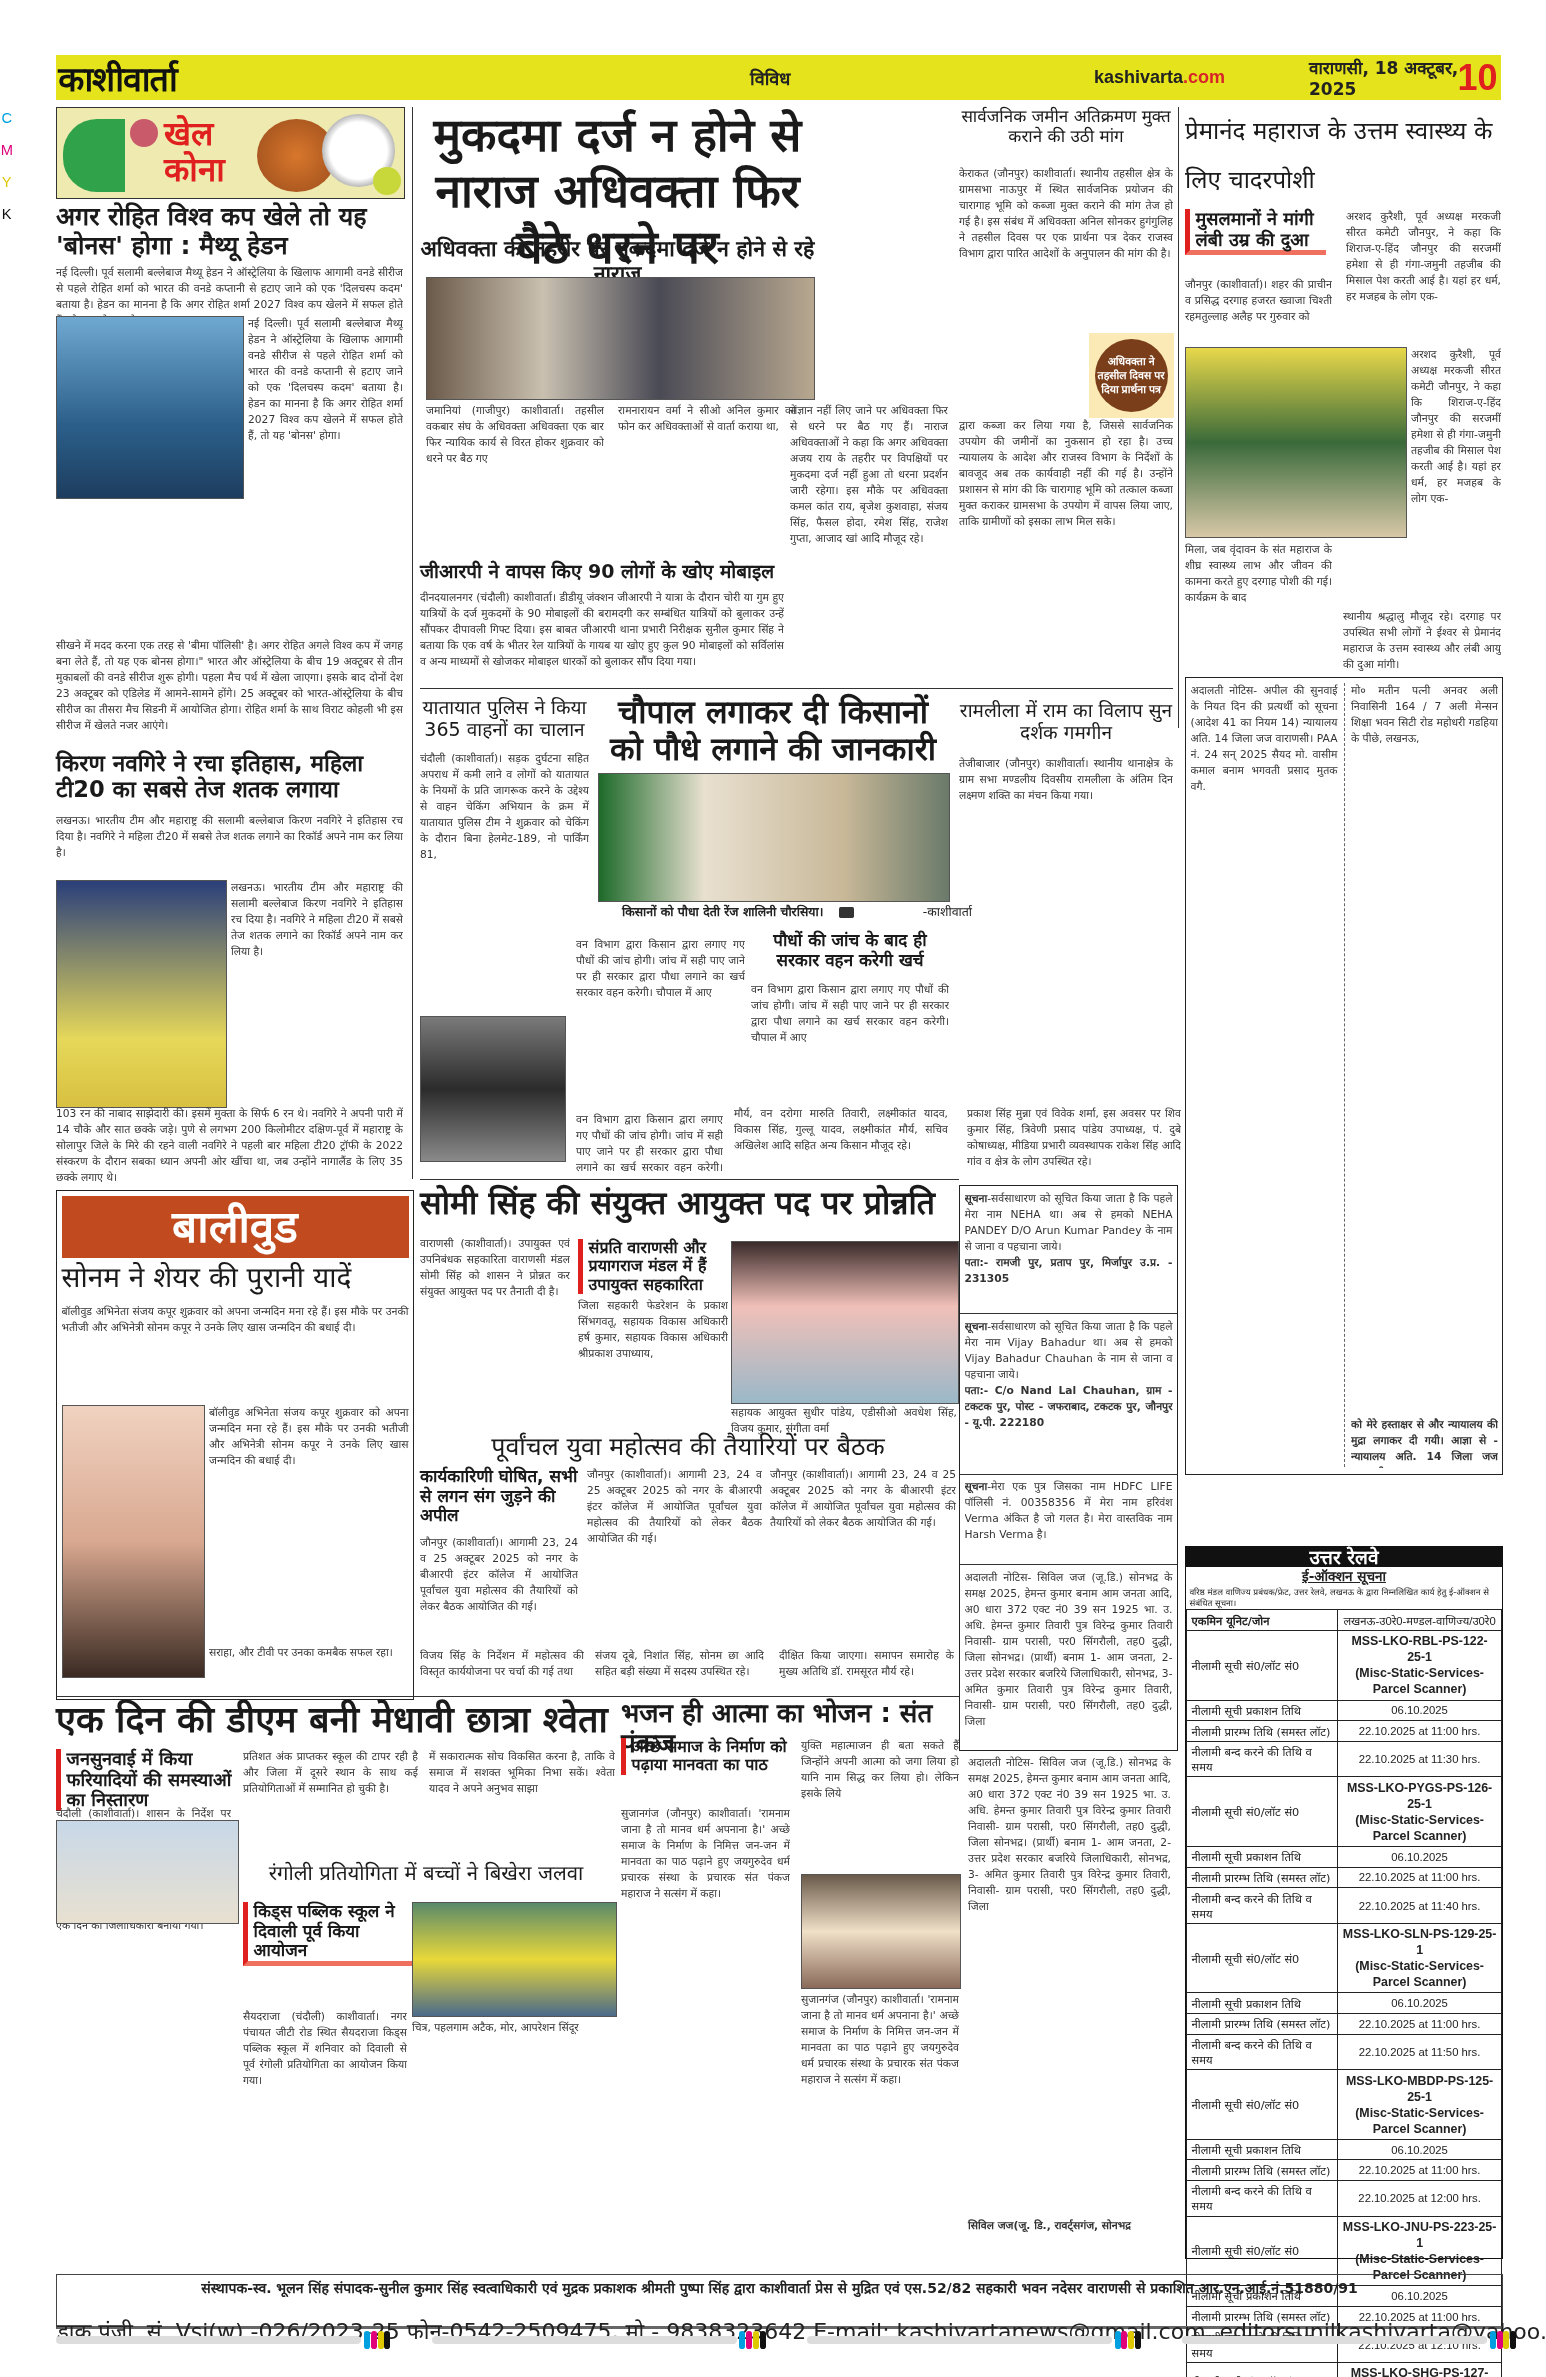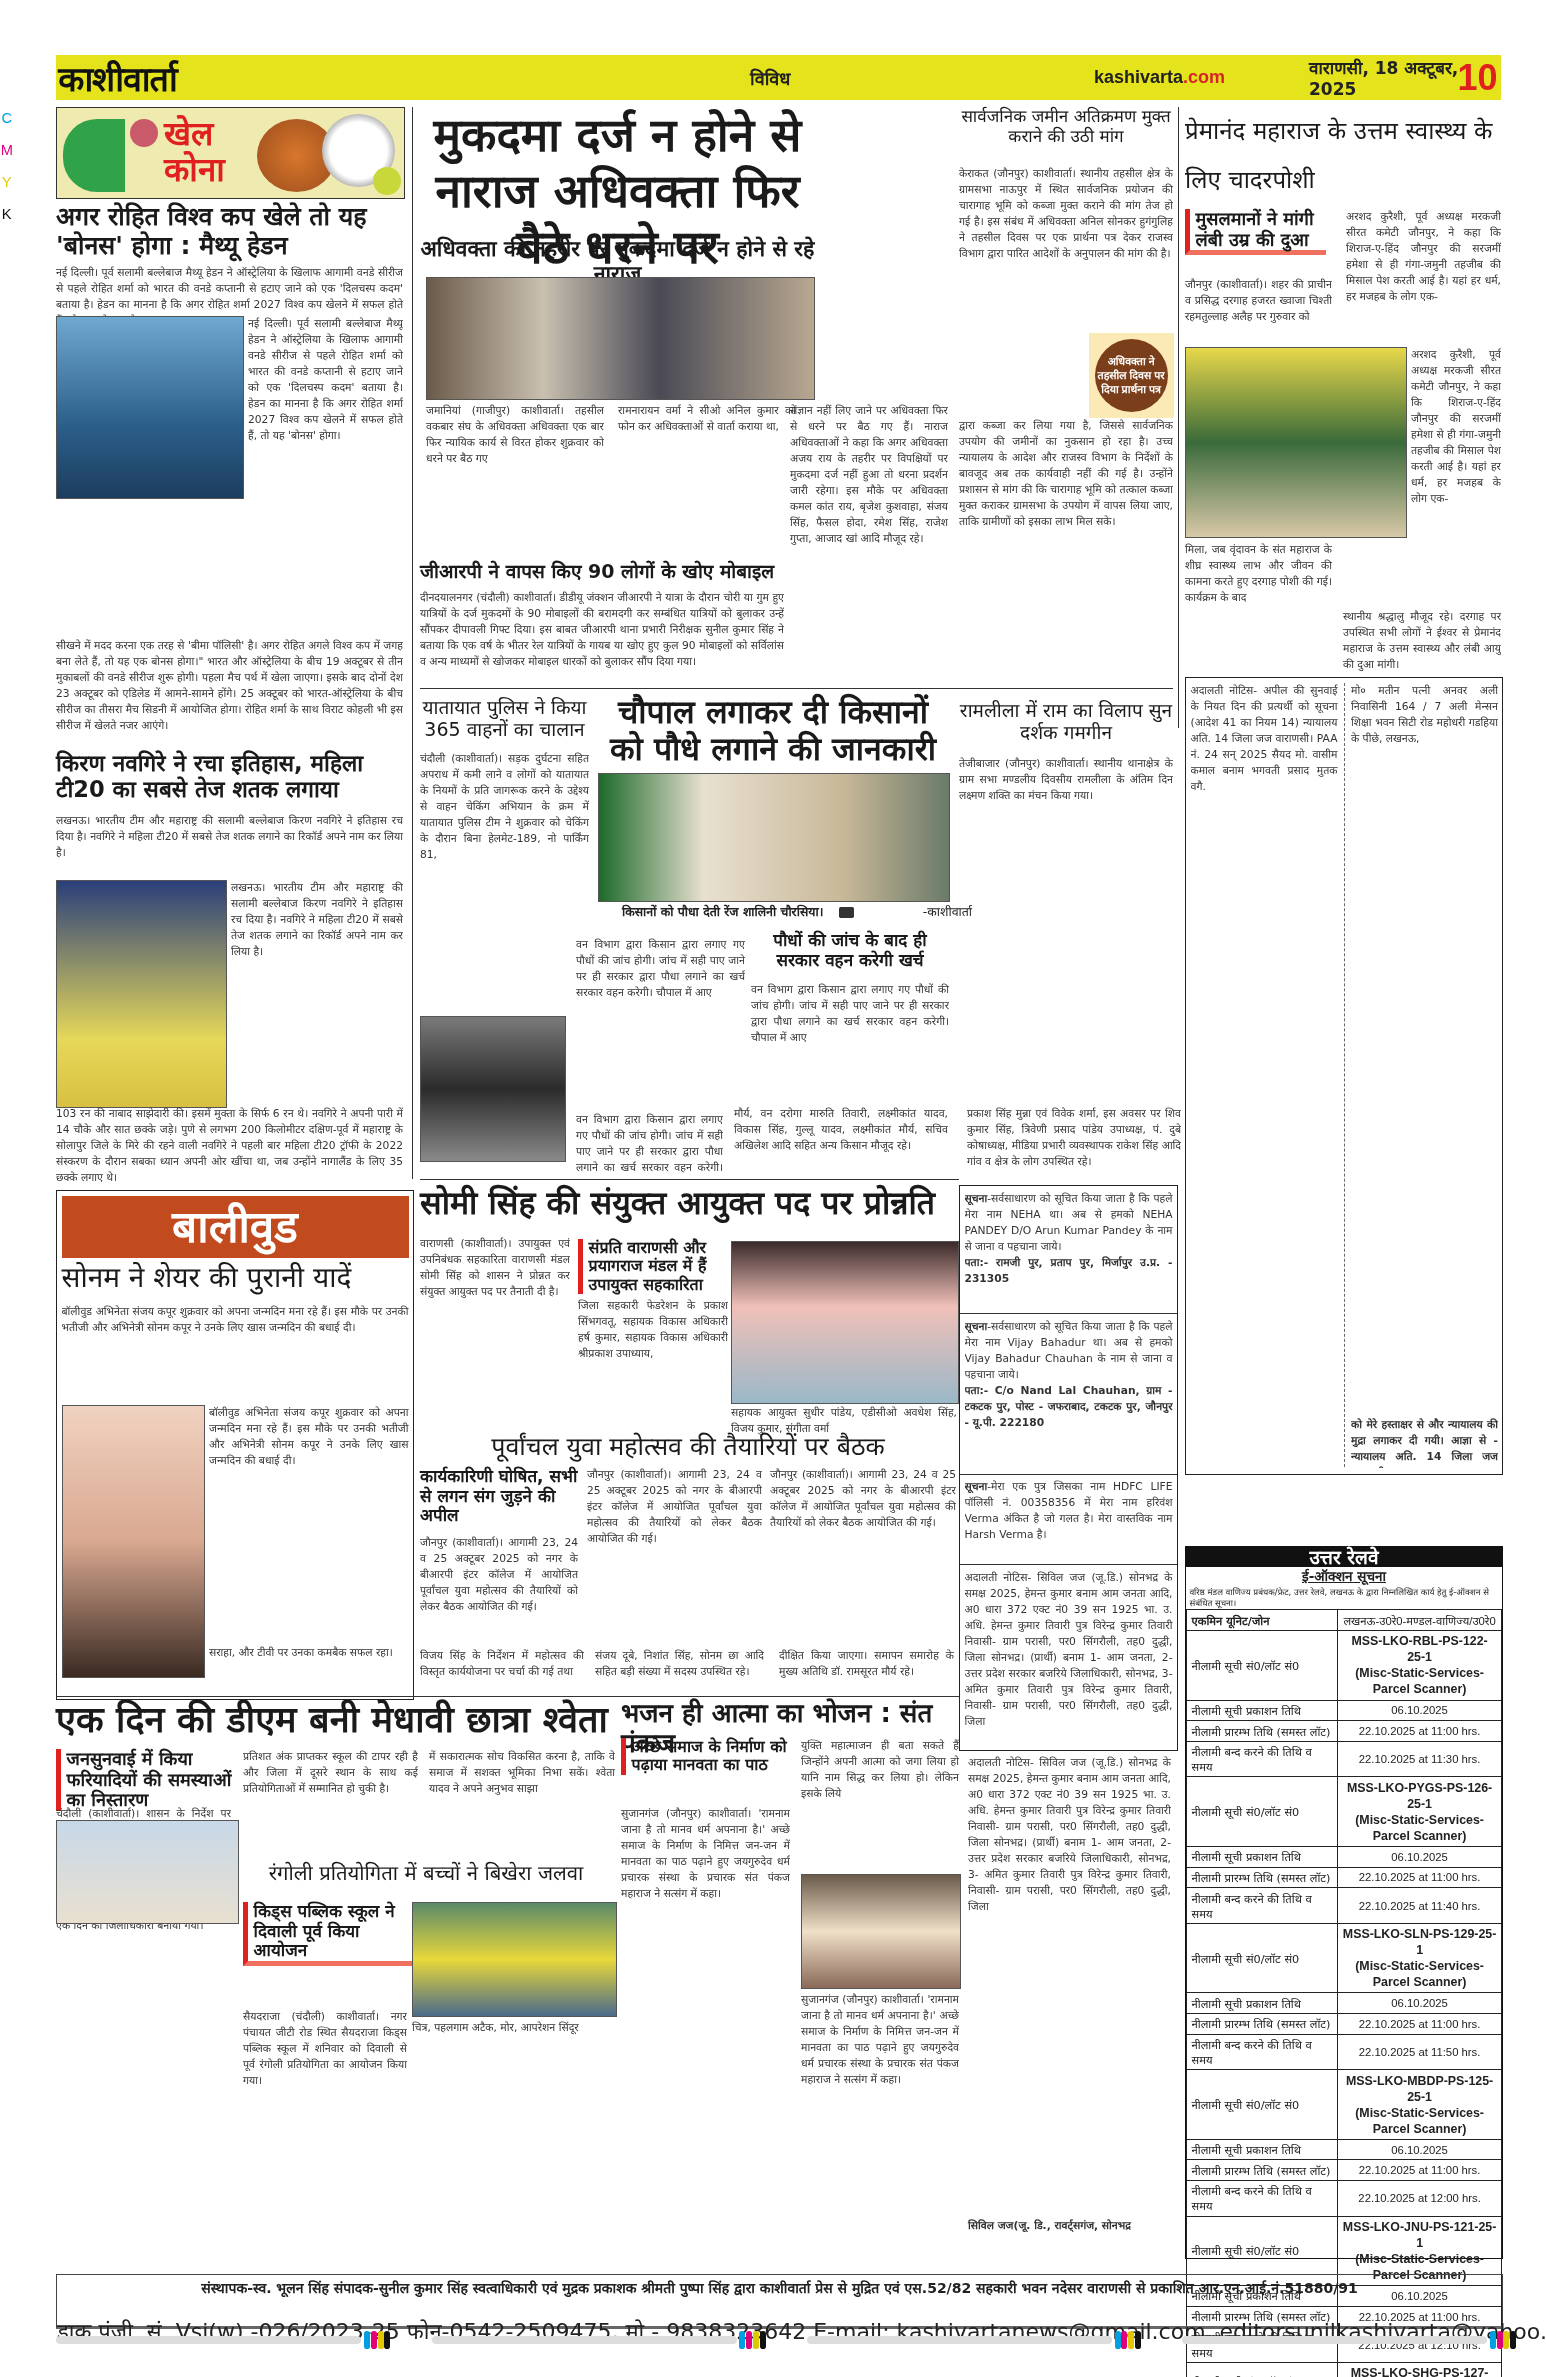--- a/index.html
+++ b/index.html
@@ -277,21 +277,21 @@
           <td class="lbl">नीलामी प्रारम्भ तिथि (समस्त लॉट)</td>
           <td>22.10.2025 at 11:00 hrs.</td>
         </tr>
         <tr>
           <td class="lbl">नीलामी बन्द करने की तिथि व समय</td>
           <td>22.10.2025 at 12:00 hrs.</td>
         </tr>
         <tr>
           <td class="lbl">नीलामी सूची सं0/लॉट सं0</td>
           <td class="lot">
-            <div>MSS-LKO-JNU-PS-121-25-1</div>
+            <div>MSS-LKO-JNU-PS-223-25-1</div>
             <div>(Misc-Static-Services-Parcel Scanner)</div>
           </td>
         </tr>
         <tr>
           <td class="lbl">नीलामी सूची प्रकाशन तिथि</td>
           <td>06.10.2025</td>
         </tr>
         <tr>
           <td class="lbl">नीलामी प्रारम्भ तिथि (समस्त लॉट)</td>
           <td>22.10.2025 at 11:00 hrs.</td>

